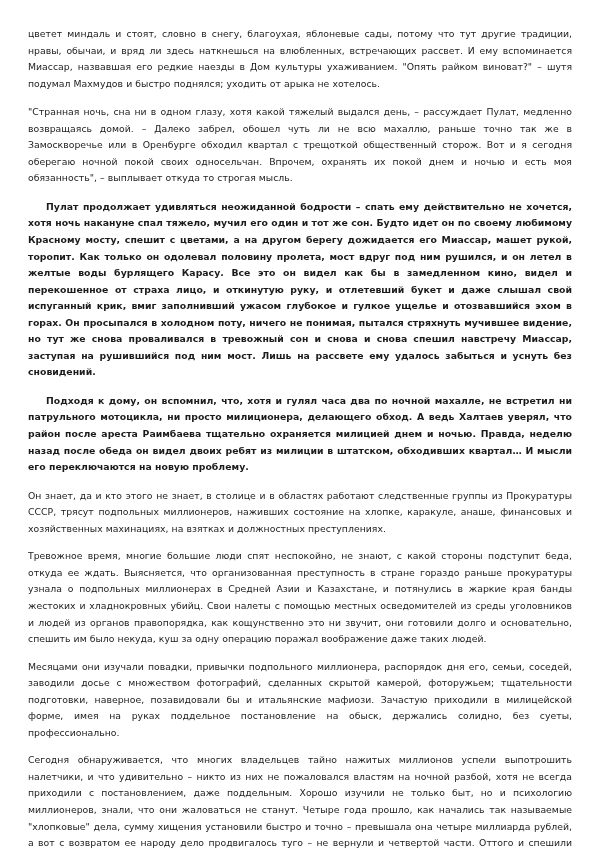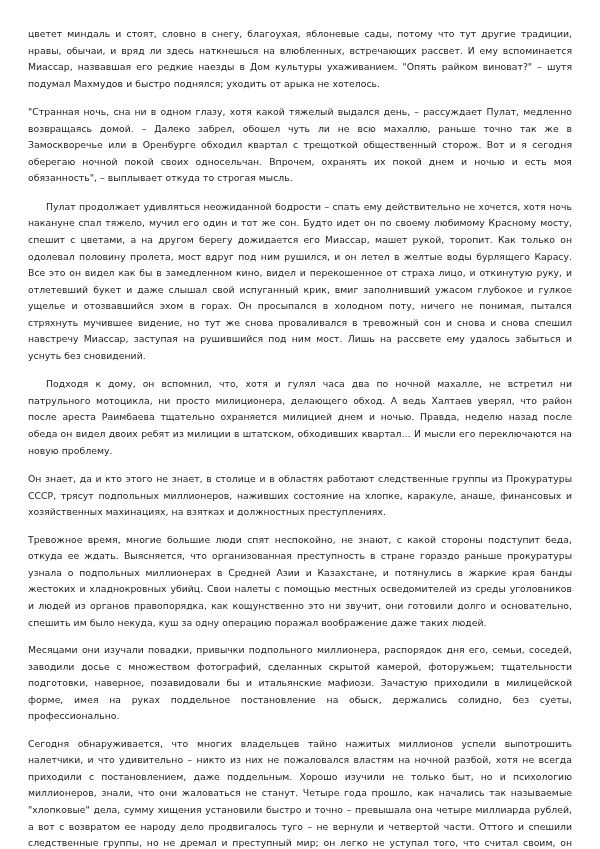--- a/index.html
+++ b/index.html
@@ -33,20 +33,21 @@
     line-height: 16.55px;
     text-align: justify;
     text-justify: inter-word;
     letter-spacing: 0.02px;
     word-spacing: 0.1px;
     hyphens: none;
     -webkit-hyphens: none;
   }
   p.para.indent {
     text-indent: 18px;
+    font-weight: bold;
   }
   p.para.gap-after {
     margin-bottom: 12px;
   }
   p.para.gap-small {
     margin-bottom: 11px;
   }
   
 </style>
 </head>

